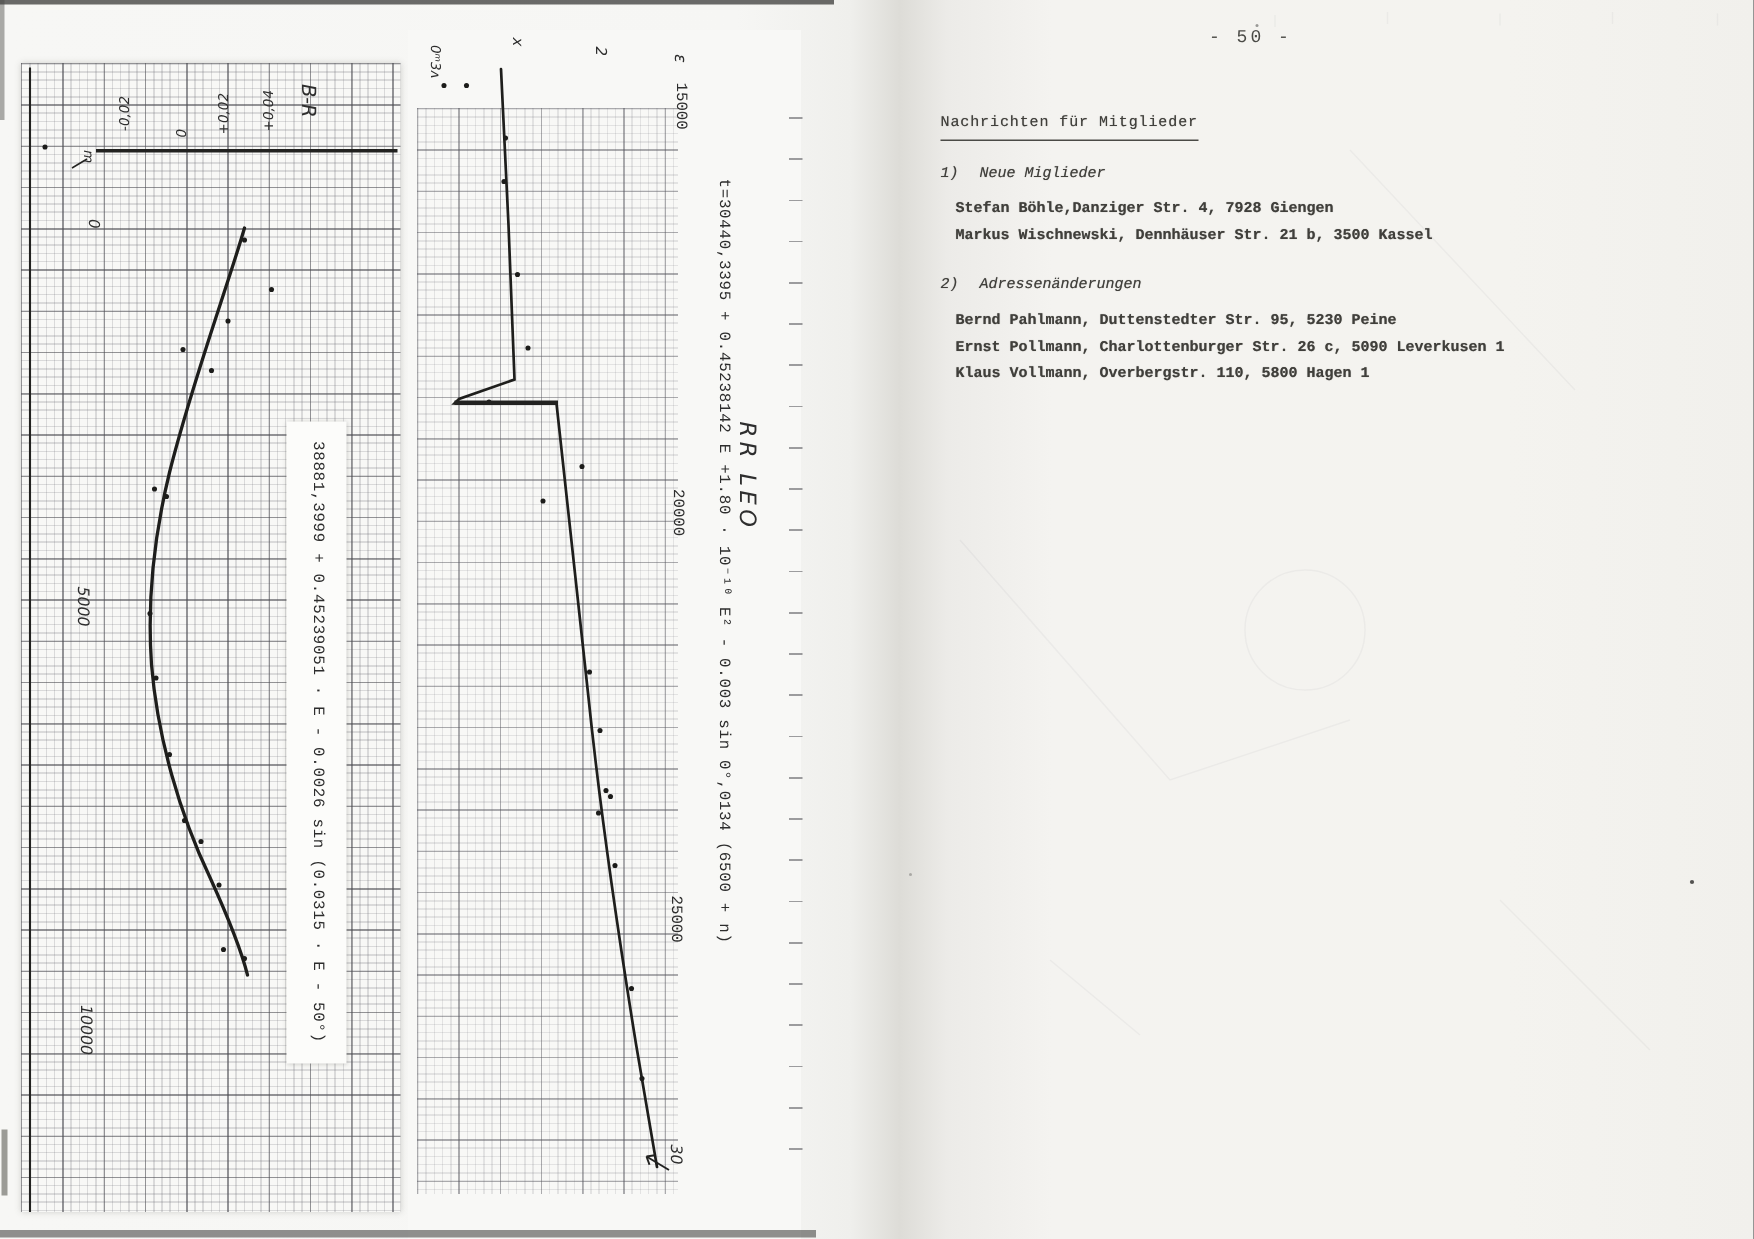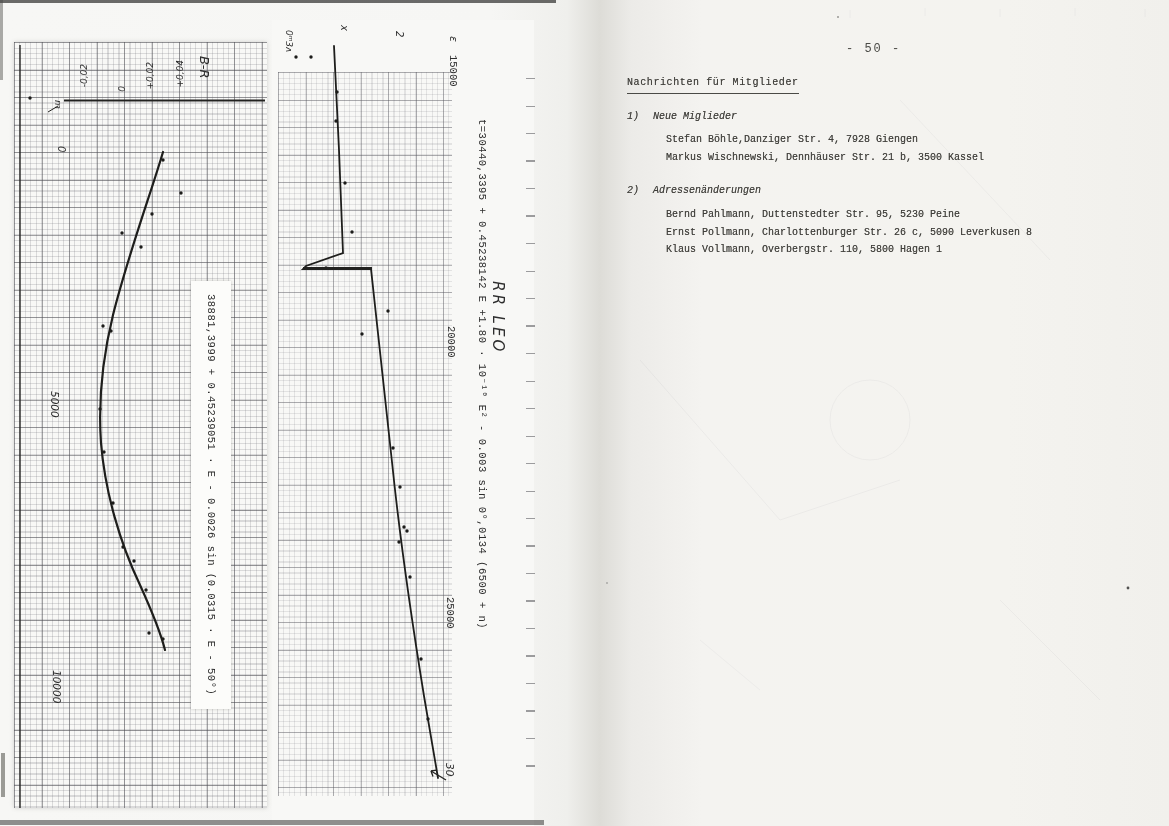--- a/index.html
+++ b/index.html
@@ -34,31 +34,31 @@
   .lbl { position:absolute; color:#2e2e2e; white-space:nowrap; }
   .vtext { writing-mode:vertical-rl; }
   .vtext-up { writing-mode:vertical-rl; transform:rotate(180deg); }
   .hand { font-family:"DejaVu Sans",sans-serif; font-style:italic; }
   .strip { position:absolute; background:#fcfcfa; box-shadow:0 0 3px rgba(100,100,95,.35);
     display:flex; align-items:center; justify-content:center; }
   .strip .formula { writing-mode:vertical-rl; font-size:10.5px; color:#2d2d2d;
     letter-spacing:.5px; white-space:nowrap; }
   .strip.bare { background:transparent; box-shadow:none; }
   
-  .pageno { position:absolute; left:846px; top:18px; font-size:12px; color:#4a4a46;
-    letter-spacing:2px;margin-top:24px; }
+  .pageno { position:absolute; left:806px; top:18px; font-size:12px; color:#4a4a46;
+    letter-spacing:2px; }
   .textblock { position:absolute; left:627px; top:74px; width:540px;
     font-size:10px; line-height:17.6px; color:#403f3b;
     text-shadow:0 0 .5px rgba(60,60,55,.65); }
   .heading { display:inline-block; border-bottom:1.2px solid #4a4a46; padding-bottom:1px;
     letter-spacing:.6px; }
   .sec-head { margin-top:14px;font-style:italic; }
   .sec2 .sec-head { margin-top:16px; }
   .sec-label { display:inline-block; width:26px; }
-  .entries { margin-left:39px; margin-top:6px; }
+  .entries { margin-left:10px; margin-top:6px;font-weight:bold; }
   
   .edge-top { position:absolute; left:0; top:0; width:556px; height:3px; background:#2e2e2c; opacity:.7; }
   .edge-bottom { position:absolute; left:0; top:820px; width:544px; height:5px; background:#393936; opacity:.55; }
   .edge-left { position:absolute; left:0; top:0; width:3px; height:80px; background:#4a4a47; opacity:.45; }
   .curl { position:absolute; left:1px; top:753px; width:4px; height:44px; background:#9b9b96; }
   svg.overlay { position:absolute; inset:0; pointer-events:none; }
 </style>
 </head>
 <body>
 
@@ -170,20 +170,20 @@
           <div class="sec-head"><span class="sec-label">1)</span><span>Neue Miglieder</span></div>
           <div class="entries">
             <div>Stefan Böhle,Danziger Str. 4, 7928 Giengen</div>
             <div>Markus Wischnewski, Dennhäuser Str. 21 b, 3500 Kassel</div>
           </div>
         </div>
         <div class="section sec2">
           <div class="sec-head"><span class="sec-label">2)</span><span>Adressenänderungen</span></div>
           <div class="entries">
             <div>Bernd Pahlmann, Duttenstedter Str. 95, 5230 Peine</div>
-            <div>Ernst Pollmann, Charlottenburger Str. 26 c, 5090 Leverkusen 8</div>
+            <div>Ernst Pollmann, Charlottenburger Str. 26 c, 5090 Leverkusen 1</div>
             <div>Klaus Vollmann, Overbergstr. 110, 5800 Hagen 1</div>
           </div>
         </div>
       </div>
   </div>
 
 </div>
 
 </body></html>

